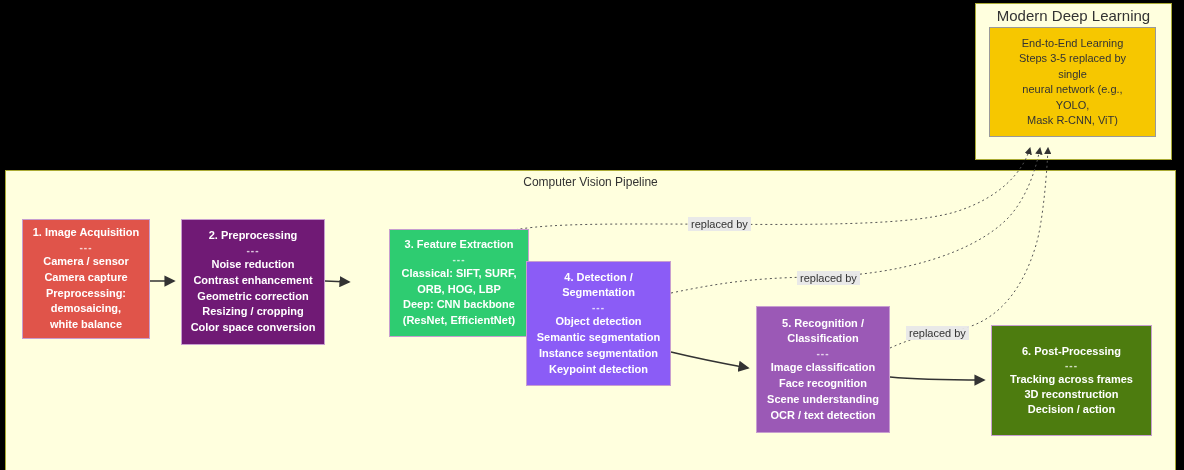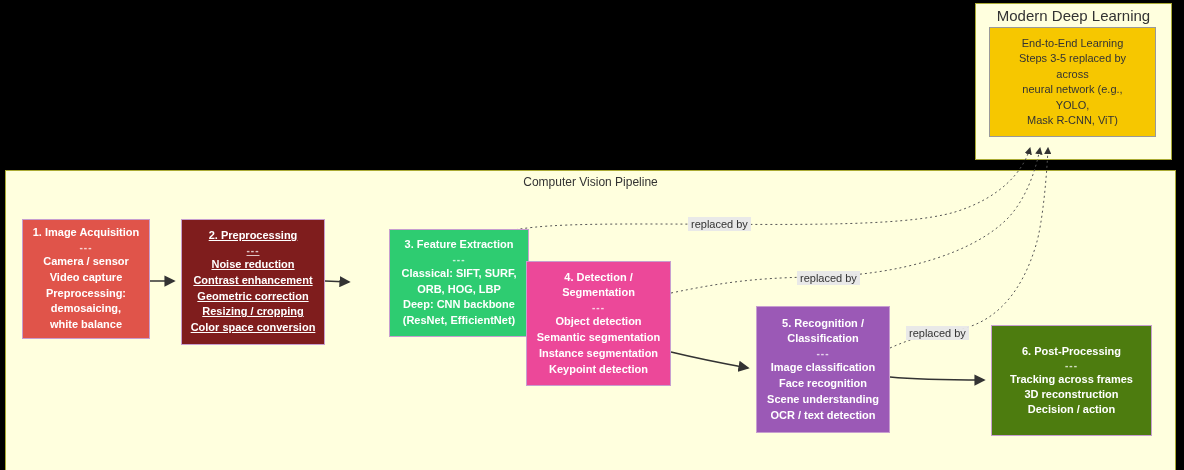--- a/index.html
+++ b/index.html
@@ -59,46 +59,46 @@
 
     <path d="M496,234 C525,226 560,224 640,224 C780,224 900,228 955,212 C1000,198 1023,172 1030,148" stroke="#555" stroke-width="1" fill="none" stroke-dasharray="2 3" marker-end="url(#arrow)"></path>
     <path d="M671,293 C720,283 752,278 812,277 C902,276 975,252 1008,218 C1026,199 1036,170 1040,148" stroke="#555" stroke-width="1" fill="none" stroke-dasharray="2 3" marker-end="url(#arrow)"></path>
     <path d="M890,348 C908,340 926,334 950,331 C995,326 1022,292 1036,245 C1043,222 1047,172 1048,148" stroke="#555" stroke-width="1" fill="none" stroke-dasharray="2 3" marker-end="url(#arrow)"></path>
   </svg>
 
   <div class="node" style="left: 22px; top: 219px; width: 128px; height: 120px; background: rgb(224, 84, 74);">
     <span>1. Image Acquisition</span>
     <span class="sep">---</span>
     <span>Camera / sensor</span>
-    <span>Video capture</span>
+    <span>Camera capture</span>
     <span>Preprocessing:</span>
     <span>demosaicing,</span>
     <span>white balance</span>
   </div>
 
-  <div class="node" style="left: 181px; top: 219px; width: 144px; height: 126px; background: #7f1d1d; text-decoration: underline;">
+  <div class="node" style="left: 181px; top: 219px; width: 144px; height: 126px; background: #701a75;">
     <span>2. Preprocessing</span>
     <span class="sep">---</span>
     <span>Noise reduction</span>
     <span>Contrast enhancement</span>
     <span>Geometric correction</span>
     <span>Resizing / cropping</span>
     <span>Color space conversion</span>
   </div>
 
   <div class="node" style="left: 355px; top: 229px; width: 140px; height: 108px; background: rgb(46, 204, 113); margin-left: 34px;">
     <span>3. Feature Extraction</span>
     <span class="sep">---</span>
     <span>Classical: SIFT, SURF,</span>
     <span>ORB, HOG, LBP</span>
     <span>Deep: CNN backbone</span>
     <span>(ResNet, EfficientNet)</span>
   </div>
 
-  <div class="node" style="left: 526px; top: 261px; width: 145px; height: 125px; background: #ec4899;">
+  <div class="node" style="left: 526px; top: 261px; width: 145px; height: 125px; background: #8b5cf6;">
     <span>4. Detection /</span>
     <span>Segmentation</span>
     <span class="sep">---</span>
     <span>Object detection</span>
     <span>Semantic segmentation</span>
     <span>Instance segmentation</span>
     <span>Keypoint detection</span>
   </div>
 
   <div class="node" style="left: 756px; top: 306px; width: 134px; height: 127px; background: rgb(155, 89, 182);">
@@ -115,21 +115,21 @@
     <span>6. Post-Processing</span>
     <span class="sep">---</span>
     <span>Tracking across frames</span>
     <span>3D reconstruction</span>
     <span>Decision / action</span>
   </div>
 
   <div class="gold-node" style="left: 989px; top: 27px; width: 167px; height: 110px; background: rgb(246, 199, 0);">
     <span>End-to-End Learning</span>
     <span>Steps 3-5 replaced by</span>
-    <span>across</span>
+    <span>single</span>
     <span>neural network (e.g.,</span>
     <span>YOLO,</span>
     <span>Mask R-CNN, ViT)</span>
   </div>
 
   <div class="edge-label" style="left:688px;top:217px;">replaced by</div>
   <div class="edge-label" style="left:797px;top:271px;">replaced by</div>
   <div class="edge-label" style="left:906px;top:326px;">replaced by</div>
 
 </div>

